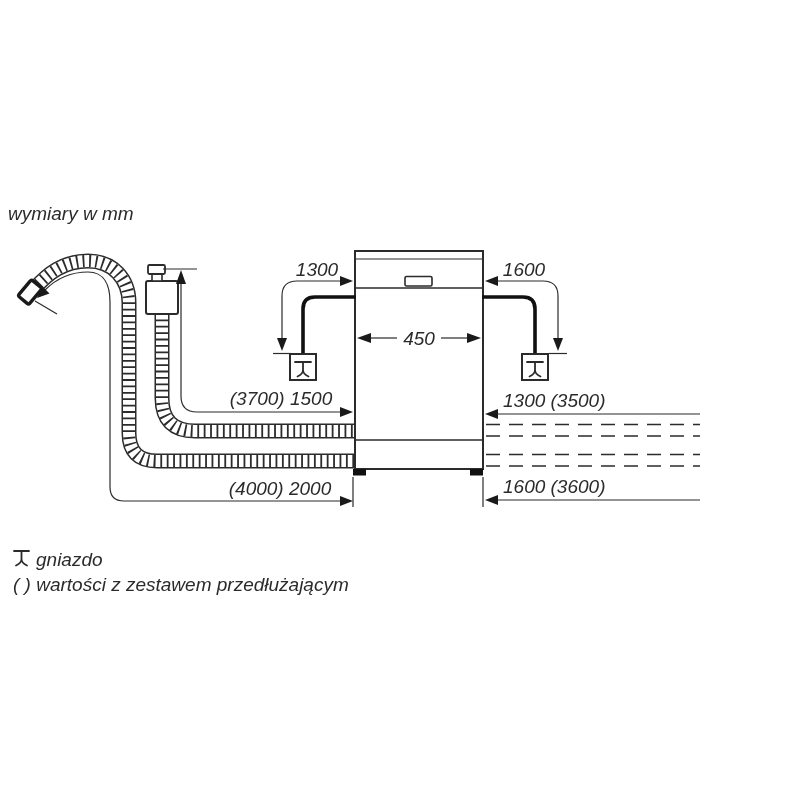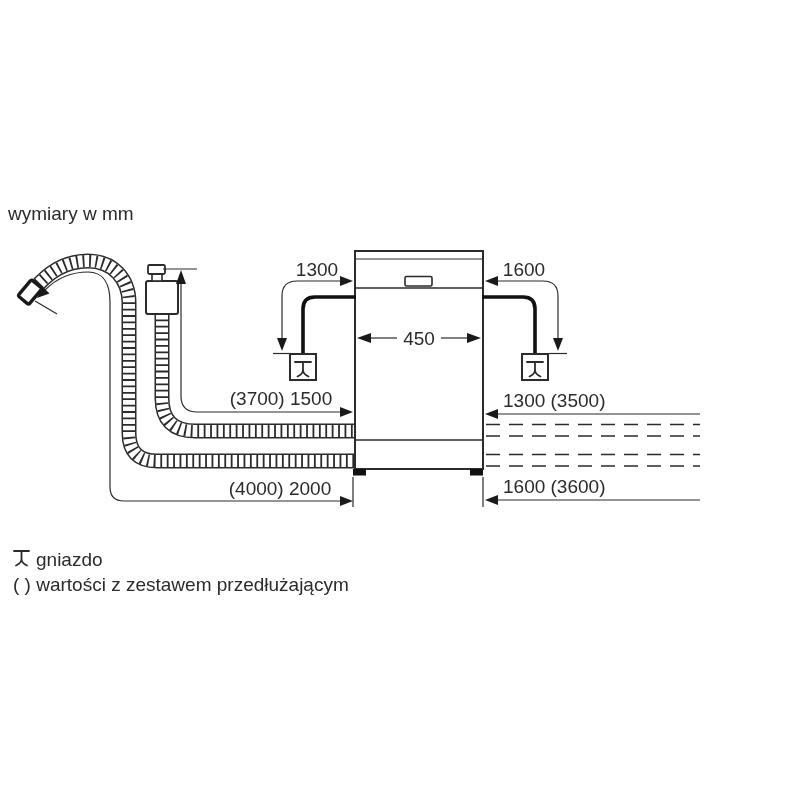--- a/index.html
+++ b/index.html
@@ -1,17 +1,17 @@
 <!DOCTYPE html>
 <html><head>
 <meta charset="utf-8">
 <style>
   html,body{margin:0;padding:0;background:#ffffff;}
   .canvas{position:relative;width:800px;height:800px;background:#ffffff;overflow:hidden;
-          font-family:"Liberation Sans", sans-serif;}
+          font-family:"Liberation Sans", sans-serif;font-style:italic;}
   svg{position:absolute;left:0;top:0;}
   svg text{fill:#2b2b2b;font-family:"Liberation Sans", sans-serif;font-size:19px;}
   .thin{stroke:#2b2b2b;stroke-width:1.2;fill:none;}
   .arrow{fill:#1a1a1a;stroke:none;}
   .box{stroke:#2b2b2b;stroke-width:2;fill:#ffffff;}
   .hose-outer{stroke:#2b2b2b;stroke-width:15;fill:none;}
   .hose-inner{stroke:#ffffff;stroke-width:12;fill:none;}
   .hose-rungs{stroke:#2b2b2b;stroke-width:12;fill:none;stroke-dasharray:1.8 4.6;}
   .cable{stroke:#111111;stroke-width:3.6;fill:none;}
   .dash{stroke:#2b2b2b;stroke-width:1.4;stroke-dasharray:14 9;}

